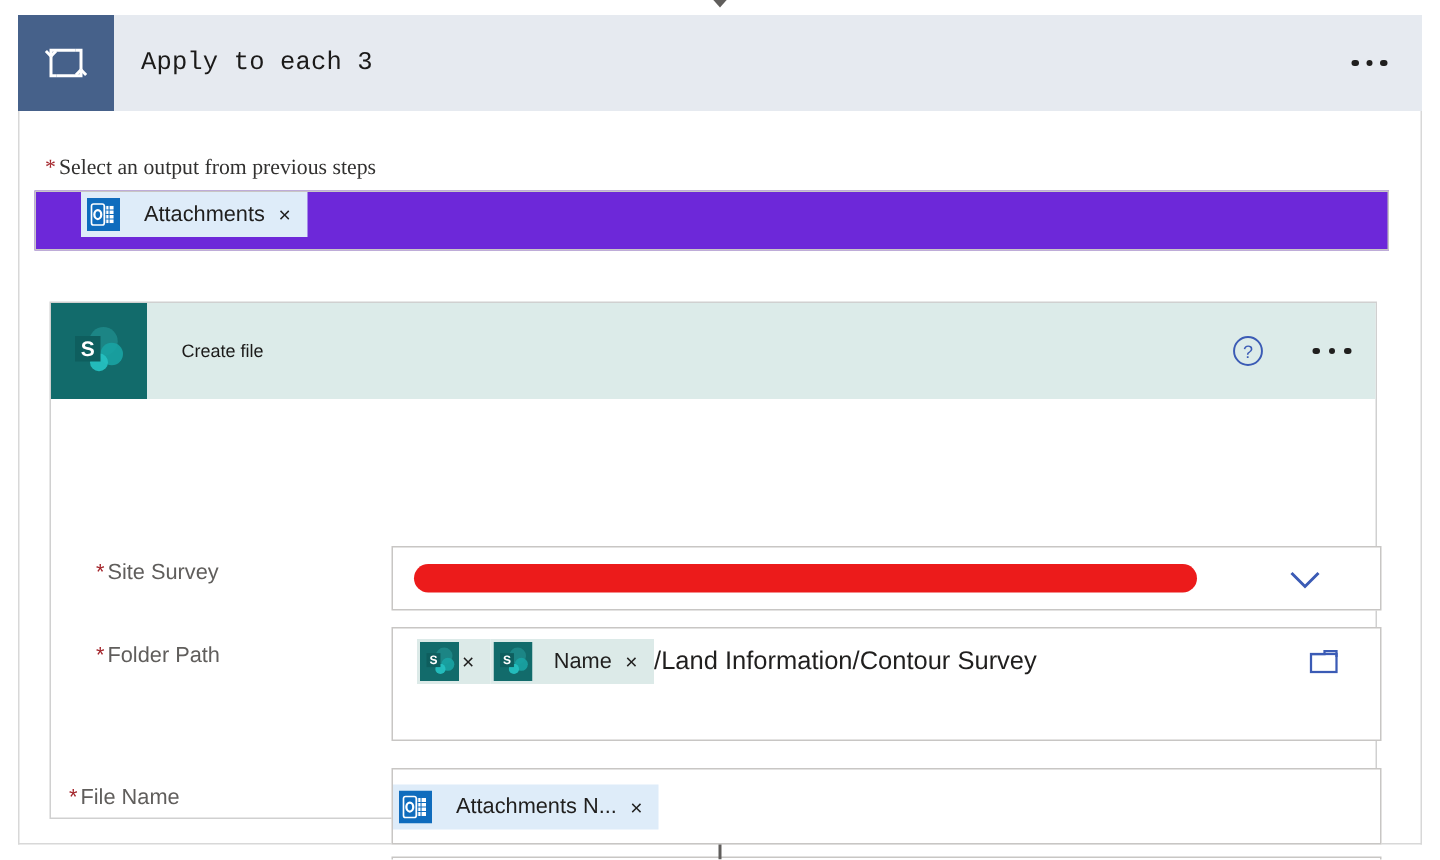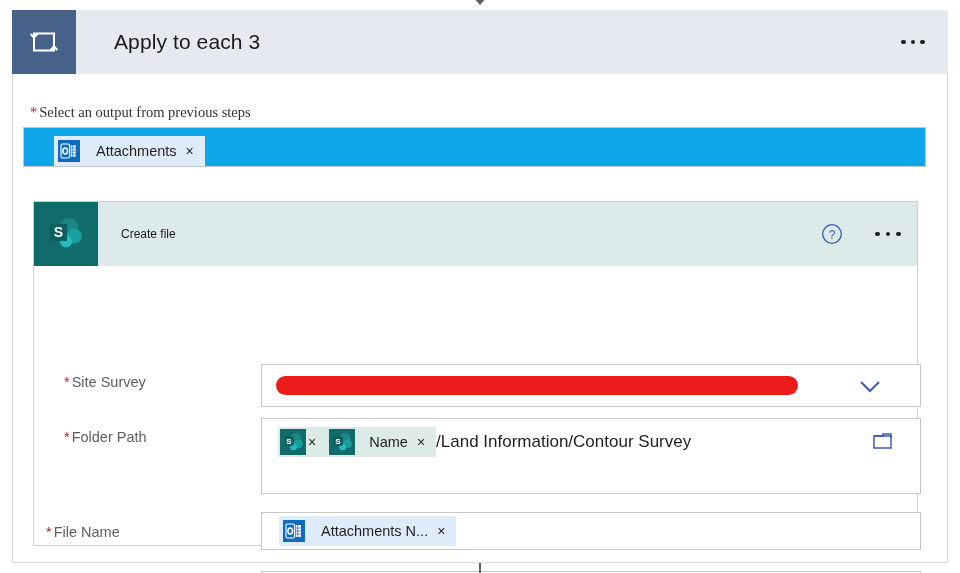--- a/index.html
+++ b/index.html
@@ -51,24 +51,25 @@
     height: 64px;
     background: #46618a;
     flex: 0 0 64px;
     display: flex;
     align-items: center;
     justify-content: center;
   }
   .loop-icon-box svg { display: block; }
   .loop-title {
     flex: 1;
-    font-size: 21px;
+    font-size: 17px;
     color: #1b1a19;
-    padding-left: 38px;
+    padding-left: 18px;
     letter-spacing: .1px;
+    font-family: Liberation Mono, monospace;
   }
   .ellipsis-btn {
     width: 54px;
     height: 64px;
     display: flex;
     align-items: center;
     justify-content: center;
     gap: 5px;
     margin-right: 8px;
   }
@@ -105,24 +106,24 @@
   }
   .req-star { color: #a4262c; margin-right: 2px; }
 
   .output-input {
     position: absolute;
     top: 53px;
     left: 10px;
     width: 903px;
     height: 40px;
     border: 1px solid #c8c6c4;
-    background: #0ea5e9;
+    background: #6d28d9;
     box-sizing: border-box;
     display: flex;
-    align-items: flex-end;
+    align-items: flex-start;
     padding-left: 30px;
   }
 
   
   .chip {
     display: inline-flex;
     align-items: center;
     height: 30px;
     background: #deecf9;
     vertical-align: middle;
@@ -255,22 +256,22 @@
   }
   .folder-pick-icon {
     position: absolute;
     right: 24px;
     top: 12px;
   }
 
   
   .lbl-fname { top: 258px; left: 12px; }
   .fld-fname {
-    top: 246px; left: 227px; width: 660px; height: 38px;
-    display: flex; align-items: center; padding-left: 17px;
+    top: 246px; left: 227px; width: 660px; height: 51px;
+    display: flex; align-items: center; 
   }
   .fld-fcontent {
     top: 305px; left: 227px; width: 660px; height: 43px;
     display: flex; align-items: center; padding-left: 17px;
   }
 
   
   .bottom-connector {
     position: absolute;
     top: 563px;

